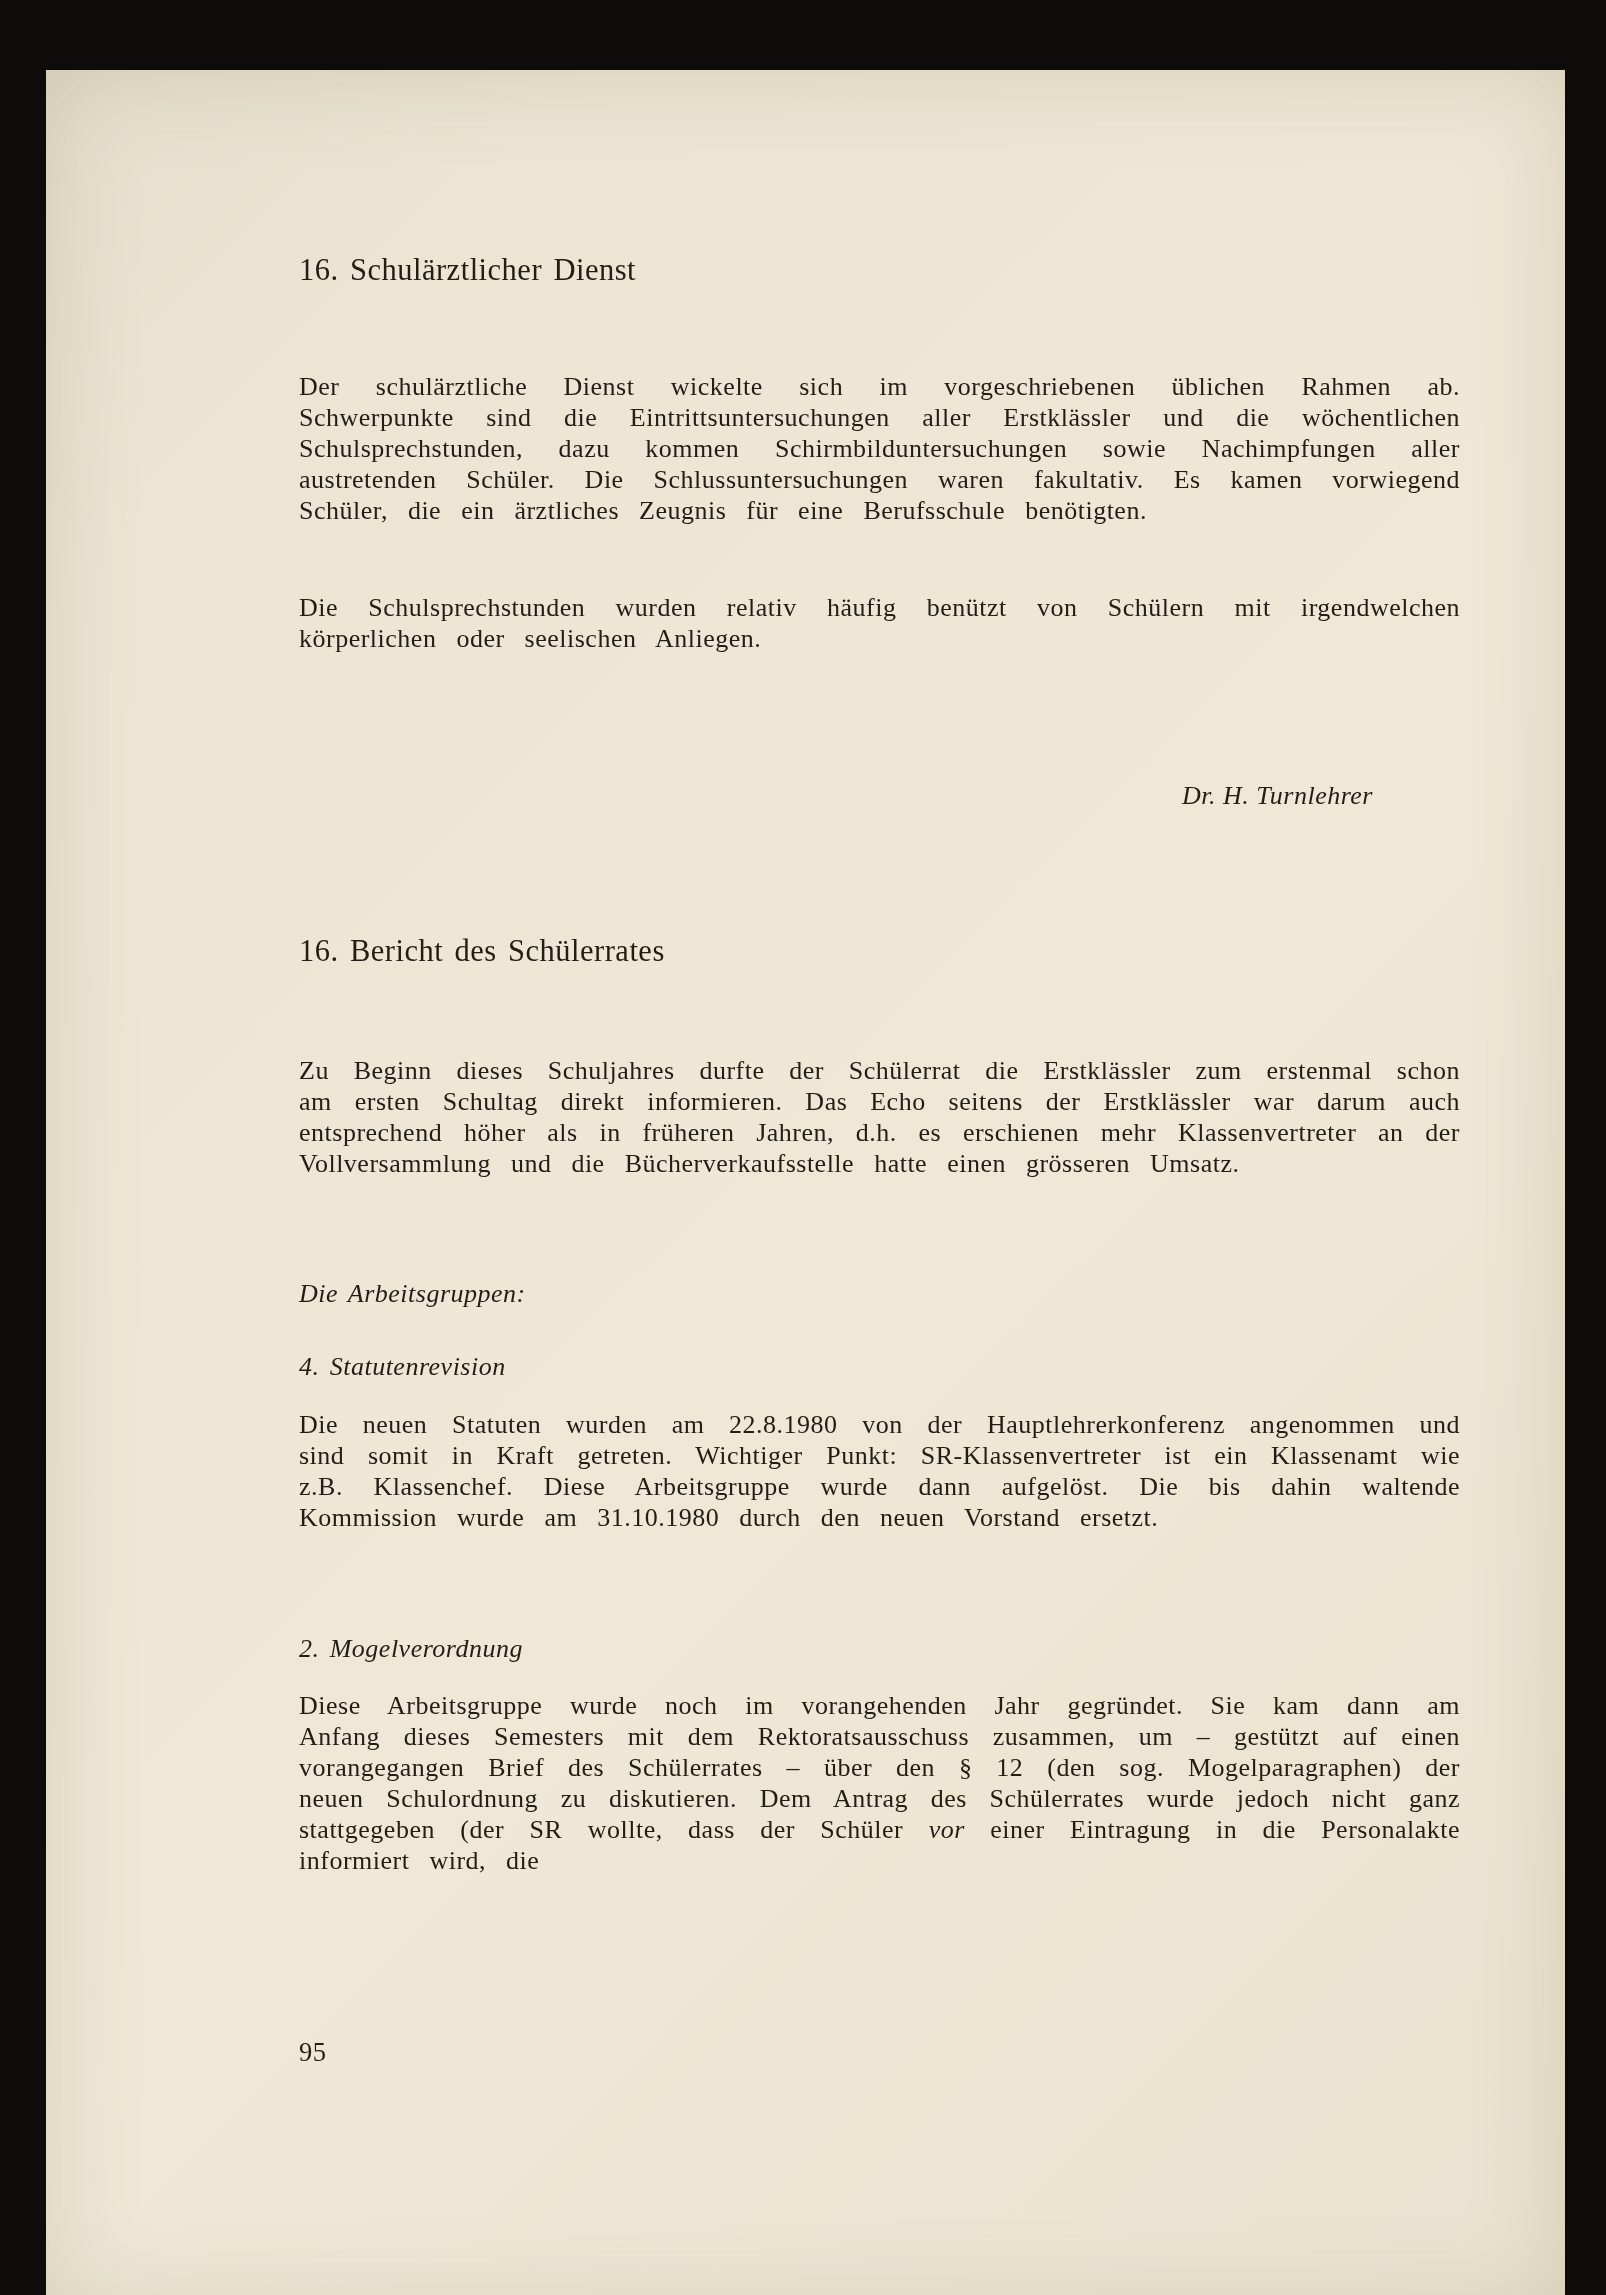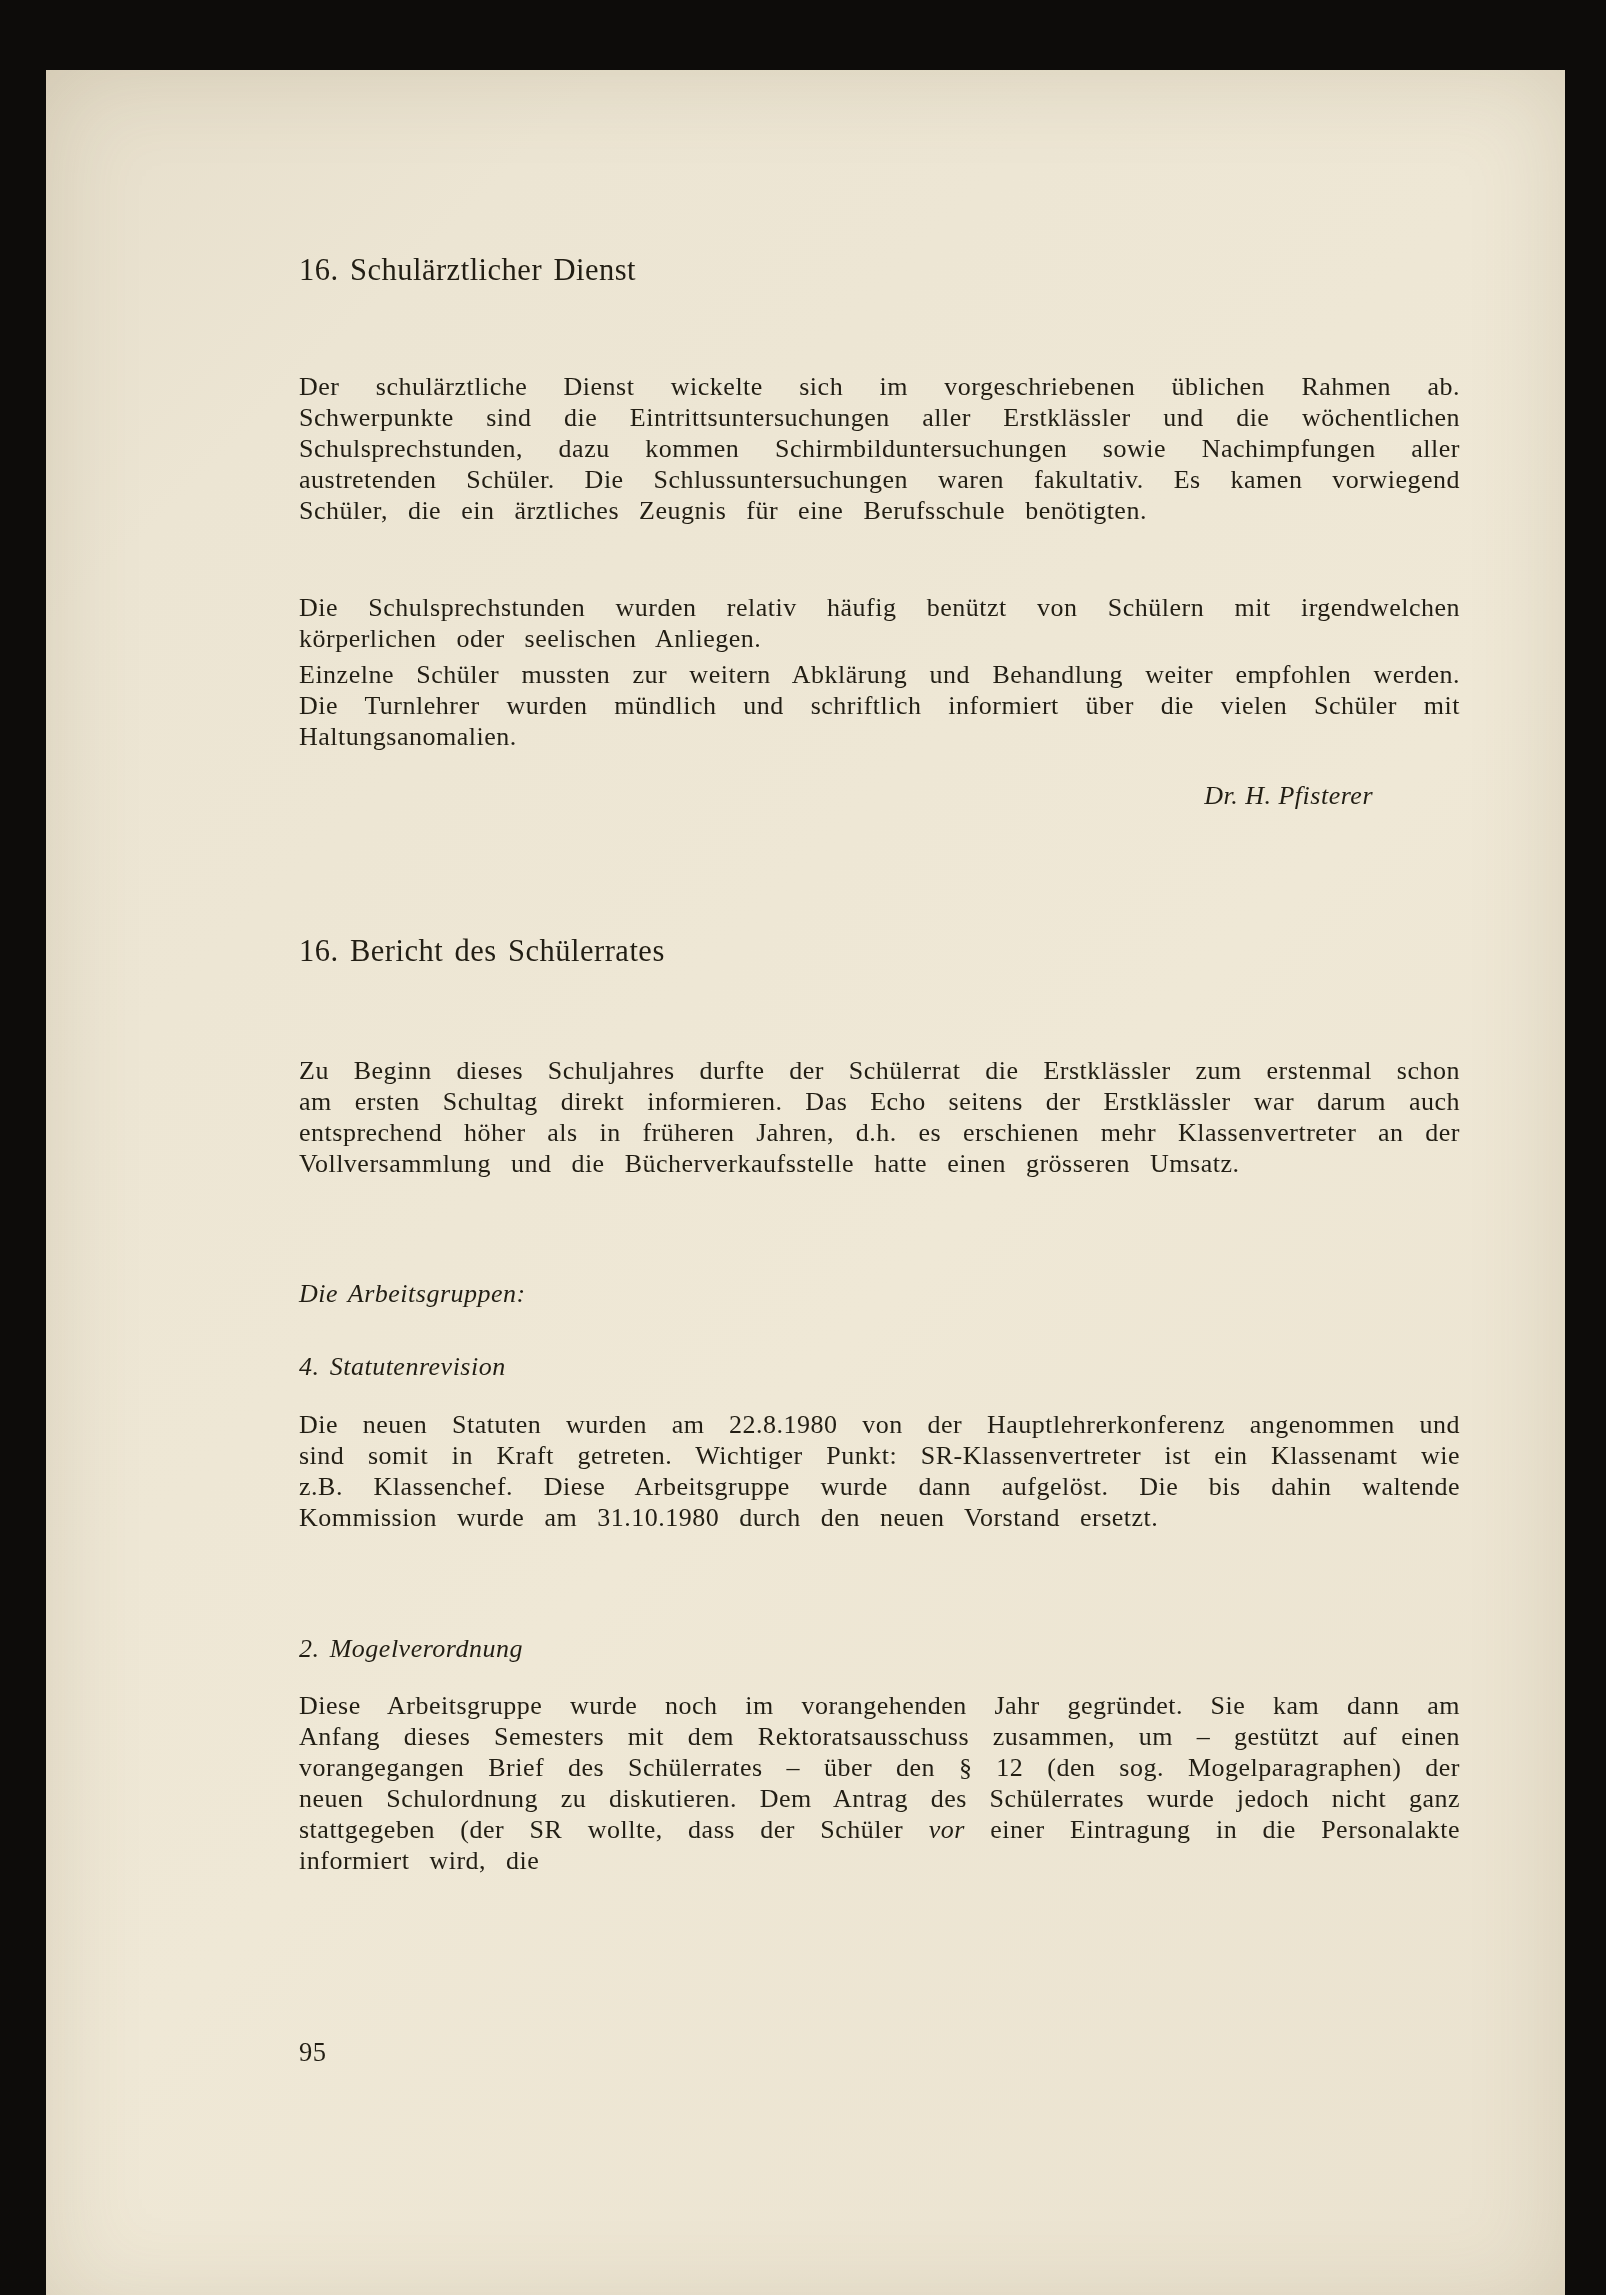--- a/index.html
+++ b/index.html
@@ -89,23 +89,22 @@
 
 <div class="paper">
   <div class="content">
 
     <h1 class="block heading pos-h16">16. Schulärztlicher Dienst</h1>
 
     <p class="block body-par pos-p1">Der schulärztliche Dienst wickelte sich im vorgeschriebenen üblichen Rahmen ab. Schwerpunkte sind die Eintrittsuntersuchungen aller Erstklässler und die wöchentlichen Schulsprechstunden, dazu kommen Schirmbilduntersuchungen sowie Nachimpfungen aller austretenden Schüler. Die Schlussuntersuchungen waren fakultativ. Es kamen vorwiegend Schüler, die ein ärztliches Zeugnis für eine Berufsschule benötigten.</p>
 
     <p class="block body-par pos-p2">Die Schulsprechstunden wurden relativ häufig benützt von Schülern mit irgendwelchen körperlichen oder seelischen Anliegen.</p>
 
-    <p class="block body-par pos-p3">Einzelne Schüler mussten zur weitern Abklärung und Behandlung weiter empfohlen werden. Die Turnlehrer wurden mündlich und schriftlich informiert über die vielen Schüler mit Haltungsanomalien.</p>
 
-    <p class="block signature pos-sig">Dr. H. Pfisterer</p>
+    <p class="block signature pos-sig">Dr. H. Turnlehrer</p>
 
     <h1 class="block heading pos-h17">16. Bericht des Schülerrates</h1>
 
     <p class="block body-par pos-intro">Zu Beginn dieses Schuljahres durfte der Schülerrat die Erstklässler zum erstenmal schon am ersten Schultag direkt informieren. Das Echo seitens der Erstklässler war darum auch entsprechend höher als in früheren Jahren, d.h. es erschienen mehr Klassenvertreter an der Vollversammlung und die Bücherverkaufsstelle hatte einen grösseren Umsatz.</p>
 
     <p class="block ital-label pos-groups">Die Arbeitsgruppen:</p>
 
     <p class="block ital-label pos-t1">4. Statutenrevision</p>
 
     <p class="block body-par pos-x1">Die neuen Statuten wurden am 22.8.1980 von der Hauptlehrerkonferenz angenommen und sind somit in Kraft getreten. Wichtiger Punkt: SR-Klassenvertreter ist ein Klassenamt wie z.B. Klassenchef. Diese Arbeitsgruppe wurde dann aufgelöst. Die bis dahin waltende Kommission wurde am 31.10.1980 durch den neuen Vorstand ersetzt.</p>

